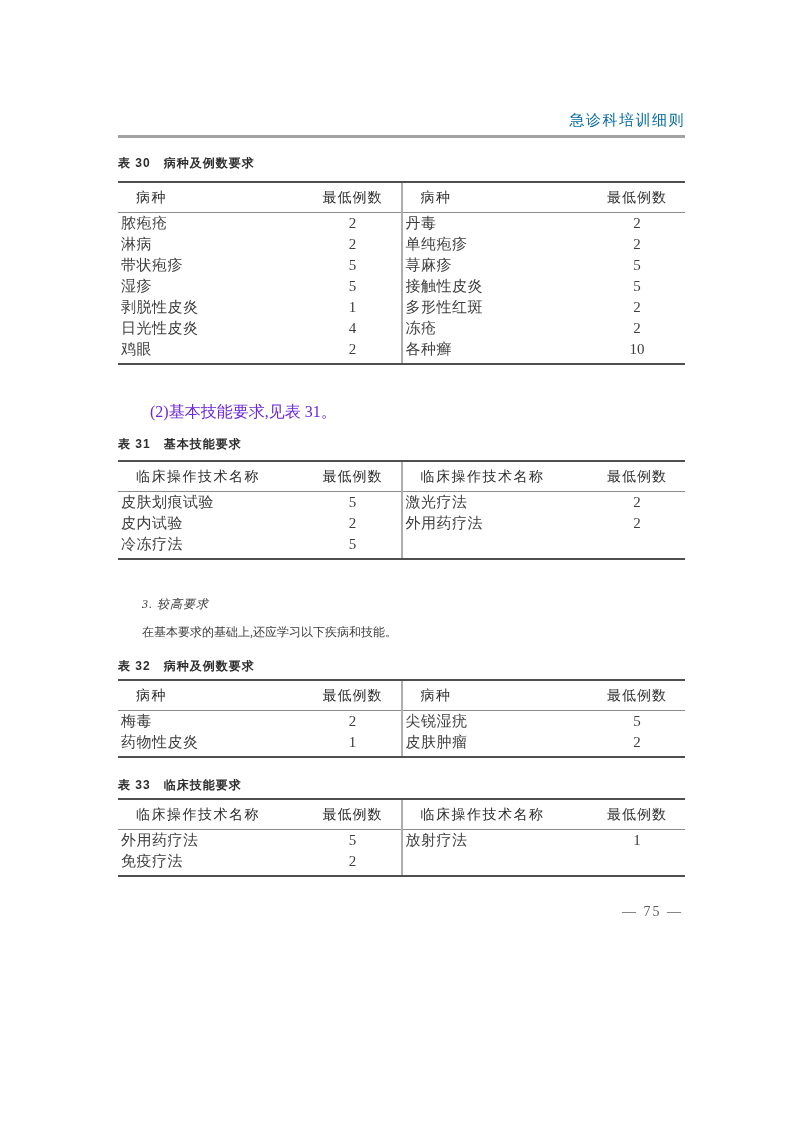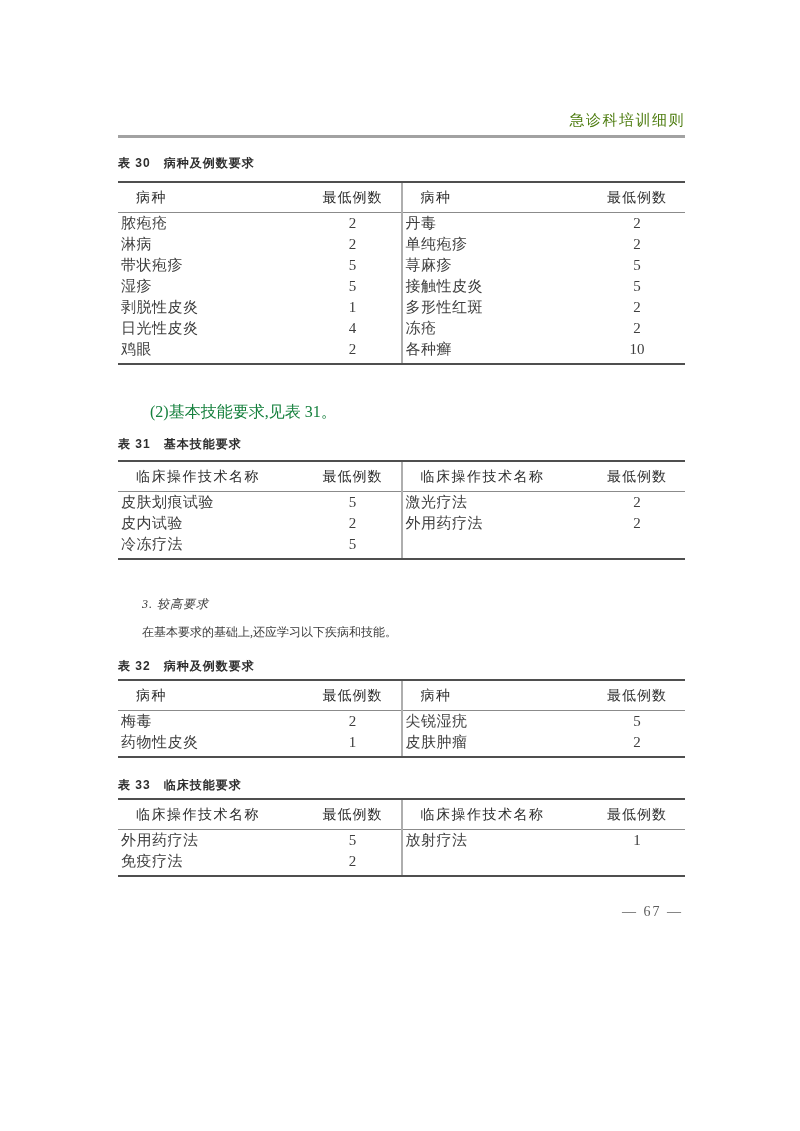--- a/index.html
+++ b/index.html
@@ -6,21 +6,21 @@
   .page {
     position:relative; width:800px; height:1131px; margin:0 auto;
     background:#ffffff; overflow:hidden;
     font-family:"Liberation Serif","DejaVu Serif",serif;
     color:#3a3a3a;
   }
   .content { position:absolute; left:118px; top:0; width:567px; }
 
   .doc-header {
     padding-top:111px; text-align:right;
-    font-size:15px; letter-spacing:1.5px; color:#4d7c0f;
+    font-size:15px; letter-spacing:1.5px; color:#0369a1;
   }
   .header-rule { margin-top:5px; height:3px; background:#a2a2a2; }
 
   .tbl-title {
     text-align:left; margin-top:17px;
     font-family:"Liberation Sans","DejaVu Sans",sans-serif;
     font-weight:bold; font-size:12px; color:#2d2d2d; letter-spacing:1px;
   }
   .mt-t31 { margin-top:14px; }
   .mt-t32 { margin-top:12px; }
@@ -42,21 +42,21 @@
     font-weight:normal; font-size:14px; color:#2d2d2d;
   }
   .thead .cname { letter-spacing:1.5px; padding-left:18px; }
   .cname { flex:1; min-width:0; overflow:hidden; white-space:nowrap; }
   .ccount { width:96px; flex-shrink:0; text-align:center; letter-spacing:1px; }
   .trow { display:flex; align-items:center; height:21px; }
   .trow .cname { padding-left:3px; letter-spacing:0.5px; }
   .trow .ccount { font-family:"Liberation Serif","DejaVu Serif",serif; letter-spacing:0; }
 
   .para {
-    margin:0; font-size:16px; line-height:21px; text-indent:2em; color:#15803d;
+    margin:0; font-size:16px; line-height:21px; text-indent:2em; color:#6d28d9;
   }
   .p-skill31 { margin-top:36px; }
   .p-skill33 { margin-top:40px; }
   .sec3 { margin-top:30px; }
   .sec3 p { margin:0; font-size:12px; line-height:28px; text-indent:2em; color:#3b3b3b; }
   .kai { font-style:italic; letter-spacing:1px; }
 
   .page-footer {
     margin-top:27px; text-align:right; padding-right:2px;
     font-size:14px; color:#5c5c5c; letter-spacing:2px;
@@ -256,16 +256,16 @@
         </div>
         <div>
             <div class="trow">
               <div class="cname">放射疗法</div>
               <div class="ccount">1</div>
             </div>
           </div>
       </div>
     </div>
 
-    <div class="page-footer">— 67 —</div>
+    <div class="page-footer">— 75 —</div>
 
   </div>
 </div>
 
 </body></html>

